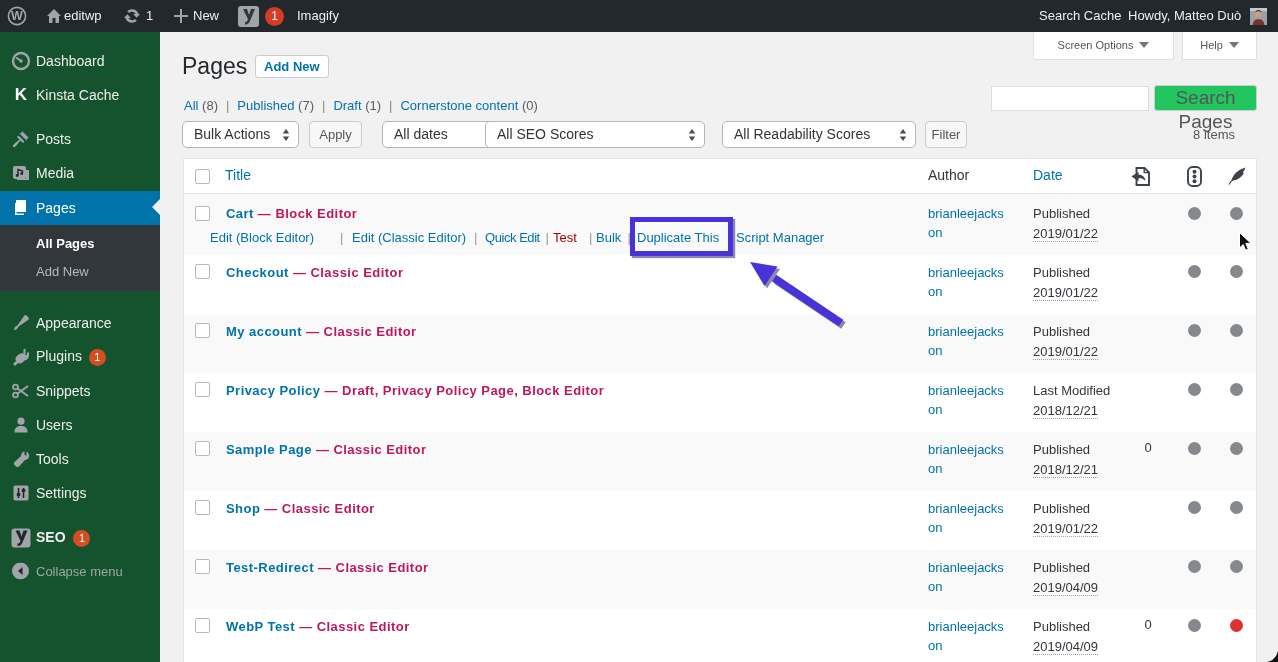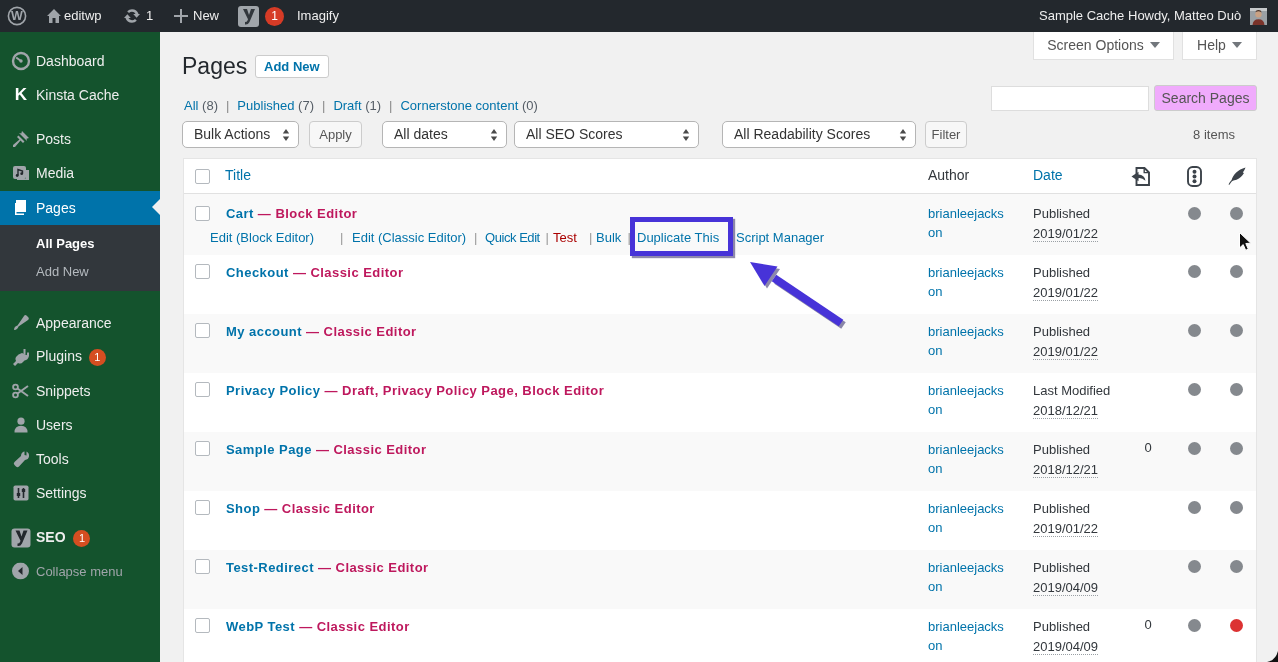--- a/index.html
+++ b/index.html
@@ -13,28 +13,28 @@
   #adminbar .it { position:absolute; top:0; height:32px; line-height:32px; white-space:nowrap; }
 
   
   #sidebar { position:absolute; left:0; top:32px; width:160px; height:630px; background:#14532d; }
   .mi { position:absolute; left:0; width:160px; height:34px; color:#eee; font-size:14px; }
   .mi .txt { position:absolute; left:36px; top:50%; transform:translateY(-50%); }
   .mi .ico { position:absolute; left:11px; top:50%; transform:translateY(-50%); width:20px; height:20px; }
   .badge { display:inline-block; min-width:17px; height:17px; border-radius:9px; background:#d54e21; color:#fff; font-size:11px; line-height:17px; text-align:center; font-weight:400; padding:0 1px; }
 
   
-  .tab { position:absolute; top:32px; height:28px; background:#fff; border:1px solid #e1e1e1; border-top:none; color:#555; font-size:14px; line-height:26px; text-align:center; }
+  .tab { position:absolute; top:32px; height:28px; background:#fff; border:1px solid #e1e1e1; border-top:none; color:#555; font-size:11px; line-height:26px; text-align:center; }
   .tri-down { display:inline-block; width:0; height:0; border-left:5px solid transparent; border-right:5px solid transparent; border-top:6px solid #72777c; vertical-align:middle; margin-left:6px; margin-top:-2px; }
 
   h1 { position:absolute; left:182px; top:52px; font-size:23px; font-weight:400; color:#23282d; line-height:28px; }
   #addnew { position:absolute; left:255px; top:55px; height:23px; line-height:21px; padding:0 8px; background:#fff; border:1px solid #ccc; border-radius:3px; color:#0073aa; font-weight:bold; font-size:13px; }
 
   #searchbox { position:absolute; left:991px; top:86px; width:158px; height:25px; background:#fff; border:1px solid #ddd; border-radius:0; }
-  #searchbtn { position:absolute; left:1154px; top:85px; width:103px; height:26px; background:#f0abfc; border:1px solid #ccc; border-radius:3px; color:#555; font-size:14px; line-height:24px; text-align:center; }
+  #searchbtn { position:absolute; left:1154px; top:85px; width:103px; height:26px; background:#22c55e; border:1px solid #ccc; border-radius:3px; color:#555; font-size:19px; line-height:24px; text-align:center; }
 
   #subsub { position:absolute; left:184px; top:98px; font-size:13px; color:#555; }
   #subsub a { color:#0073aa; text-decoration:none; }
   #subsub .cnt { color:#555d66; }
   #subsub .sep { color:#888; padding:0 8px; }
 
   .mselect { position:absolute; top:121px; height:27px; background:#fff; border:1px solid #b5b5b5; border-radius:5px; color:#333; font-size:14px; line-height:25px; padding-left:11px; }
   .mselect .arr { position:absolute; right:8px; top:6px; }
   .btn2 { position:absolute; top:121px; height:27px; background:#f7f7f7; border:1px solid #ccc; border-radius:4px; color:#555; font-size:13px; line-height:25px; text-align:center; }
   #items8 { position:absolute; left:1100px; top:127px; width:135px; text-align:right; color:#555; font-size:13px; }
@@ -84,21 +84,21 @@
     <svg class="abs" style="left:174px;top:9px" width="14" height="14" viewBox="0 0 14 14">
         <path d="M6 0 L8 0 L8 6 L14 6 L14 8 L8 8 L8 14 L6 14 L6 8 L0 8 L0 6 L6 6 Z" fill="#a0a5aa"></path>
       </svg>
     <div class="it" style="left:193px">New</div>
     <svg class="abs" style="left:238px;top:6px" width="21" height="21" viewBox="0 0 21 21">
       <rect x="0" y="0" width="21" height="21" rx="3" fill="#a0a5aa"></rect>
       <path d="M5 3 L9 3 L11 9 L13 3 L17 3 L11.5 16 Q10 19 7 18.5 L7 16 Q9 16 9.5 14.5 L10 13.3 Z" fill="#32373c"></path>
     </svg>
     <div class="abs" style="left:265px;top:7px;width:19px;height:19px;border-radius:50%;background:#d63b26;color:#fff;text-align:center;line-height:19px;font-size:12px">1</div>
     <div class="it" style="left:297px">Imagify</div>
-    <div class="it" style="left:1039px">Sample Cache</div>
+    <div class="it" style="left:1039px">Search Cache</div>
     <div class="it" style="left:1128px">Howdy, Matteo Duò</div>
     <svg class="abs" style="left:1250px;top:8px" width="17" height="17" viewBox="0 0 17 17">
       <rect width="17" height="17" fill="#9aa0a4"></rect>
       <rect x="0" y="0" width="17" height="3" fill="#c6c9cb"></rect>
       <circle cx="8.5" cy="6.2" r="3.2" fill="#c9a183"></circle>
       <path d="M2.5 17 Q3 11.2 8.5 11.2 Q14 11.2 14.5 17 Z" fill="#7a332a"></path>
       <path d="M5.5 4.2 Q8.5 2.2 11.5 4.4 L11 2.8 Q8.5 1.4 6 2.8 Z" fill="#4a3328"></path>
     </svg>
   </div>
 
@@ -211,21 +211,21 @@
   <div id="searchbtn">Search Pages</div>
   <div id="subsub"><a>All</a> <span class="cnt">(8)</span><span class="sep">|</span><a>Published</a> <span class="cnt">(7)</span><span class="sep">|</span><a>Draft</a> <span class="cnt">(1)</span><span class="sep">|</span><a>Cornerstone content</a> <span class="cnt">(0)</span></div>
 
   <div class="mselect" style="left:182px;width:117px">Bulk Actions<svg class="arr" width="8" height="14" viewBox="0 0 8 14">
         <path d="M4 1 L7.2 5.4 L0.8 5.4 Z M4 13 L7.2 8.6 L0.8 8.6 Z" fill="#4a4a4a"></path>
       </svg></div>
   <div class="btn2" style="left:309px;width:53px">Apply</div>
   <div class="mselect" style="left:382px;width:125px">All dates<svg class="arr" width="8" height="14" viewBox="0 0 8 14">
         <path d="M4 1 L7.2 5.4 L0.8 5.4 Z M4 13 L7.2 8.6 L0.8 8.6 Z" fill="#4a4a4a"></path>
       </svg></div>
-  <div class="mselect" style="left:514px;width:185px">All SEO Scores<svg class="arr" width="8" height="14" viewBox="0 0 8 14">
+  <div class="mselect" style="left:485px;width:220px">All SEO Scores<svg class="arr" width="8" height="14" viewBox="0 0 8 14">
         <path d="M4 1 L7.2 5.4 L0.8 5.4 Z M4 13 L7.2 8.6 L0.8 8.6 Z" fill="#4a4a4a"></path>
       </svg></div>
   <div class="mselect" style="left:722px;width:194px">All Readability Scores<svg class="arr" width="8" height="14" viewBox="0 0 8 14">
         <path d="M4 1 L7.2 5.4 L0.8 5.4 Z M4 13 L7.2 8.6 L0.8 8.6 Z" fill="#4a4a4a"></path>
       </svg></div>
   <div class="btn2" style="left:925px;width:42px">Filter</div>
   <div id="items8">8 items</div>
 
   <div id="tbl">
     <div id="thead">

